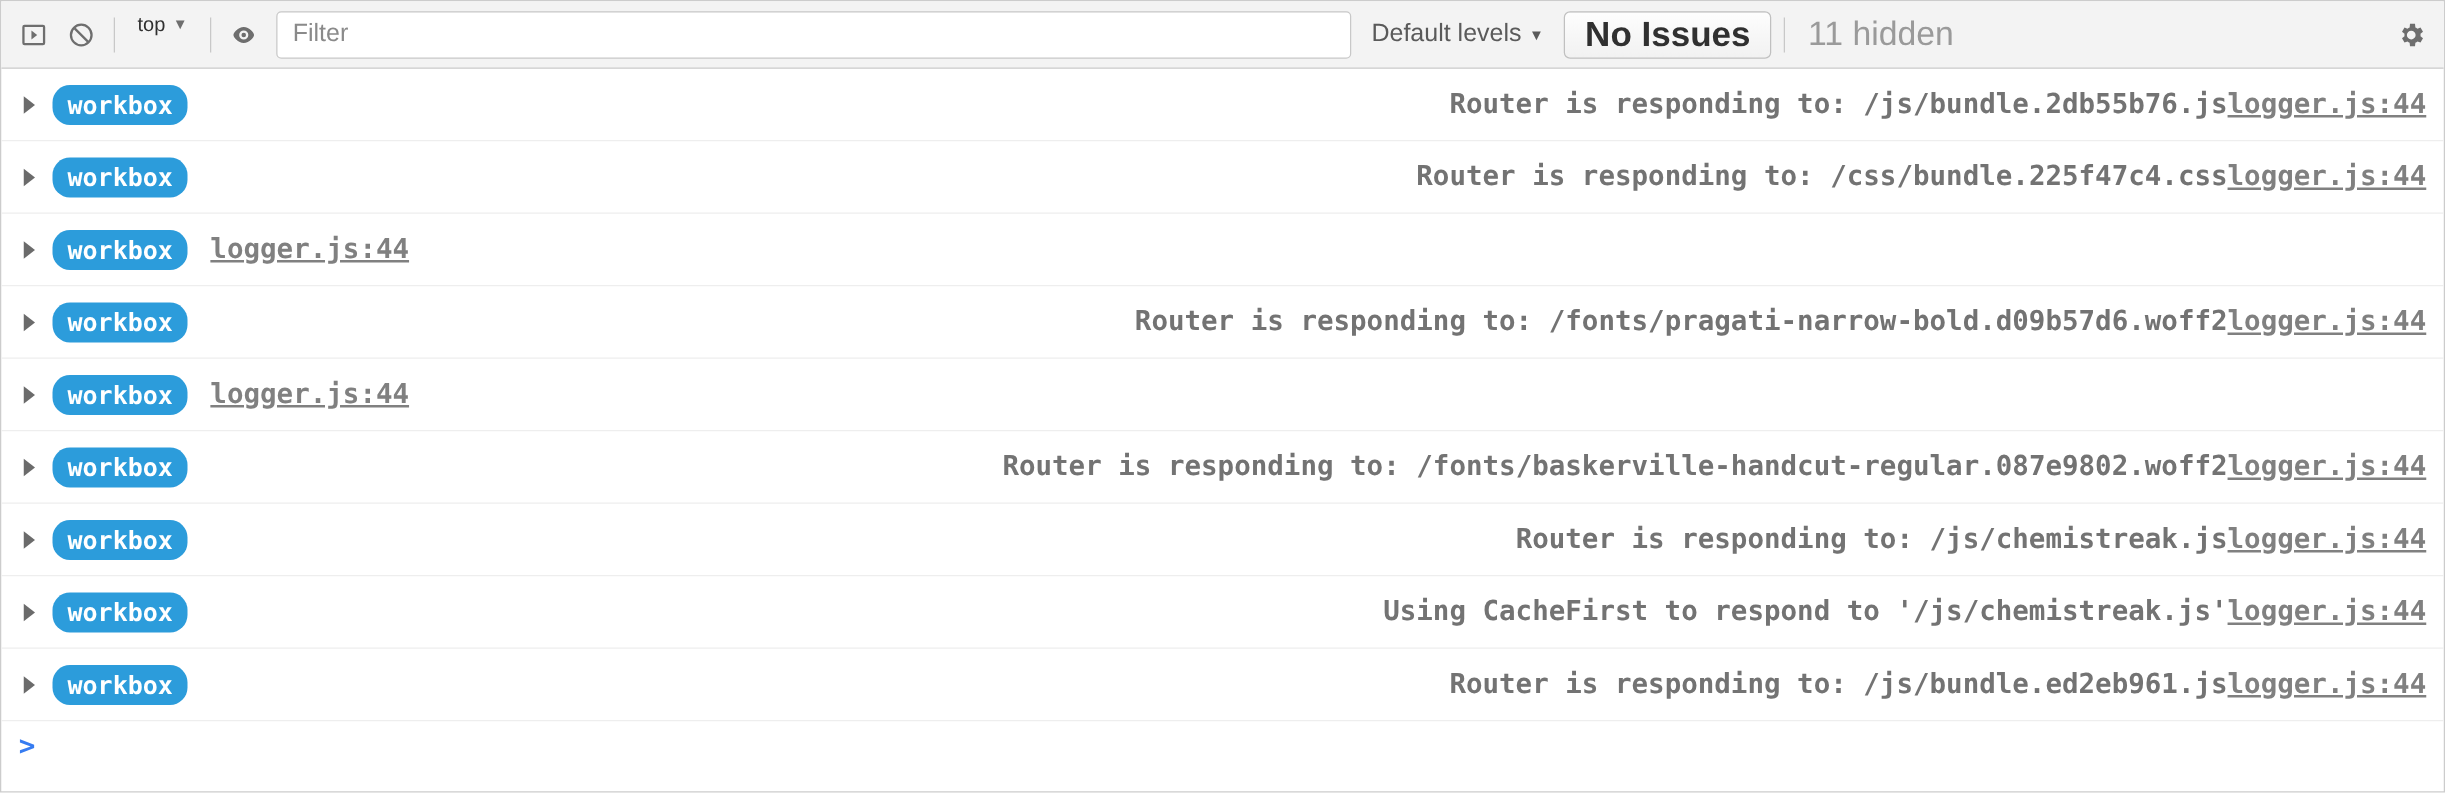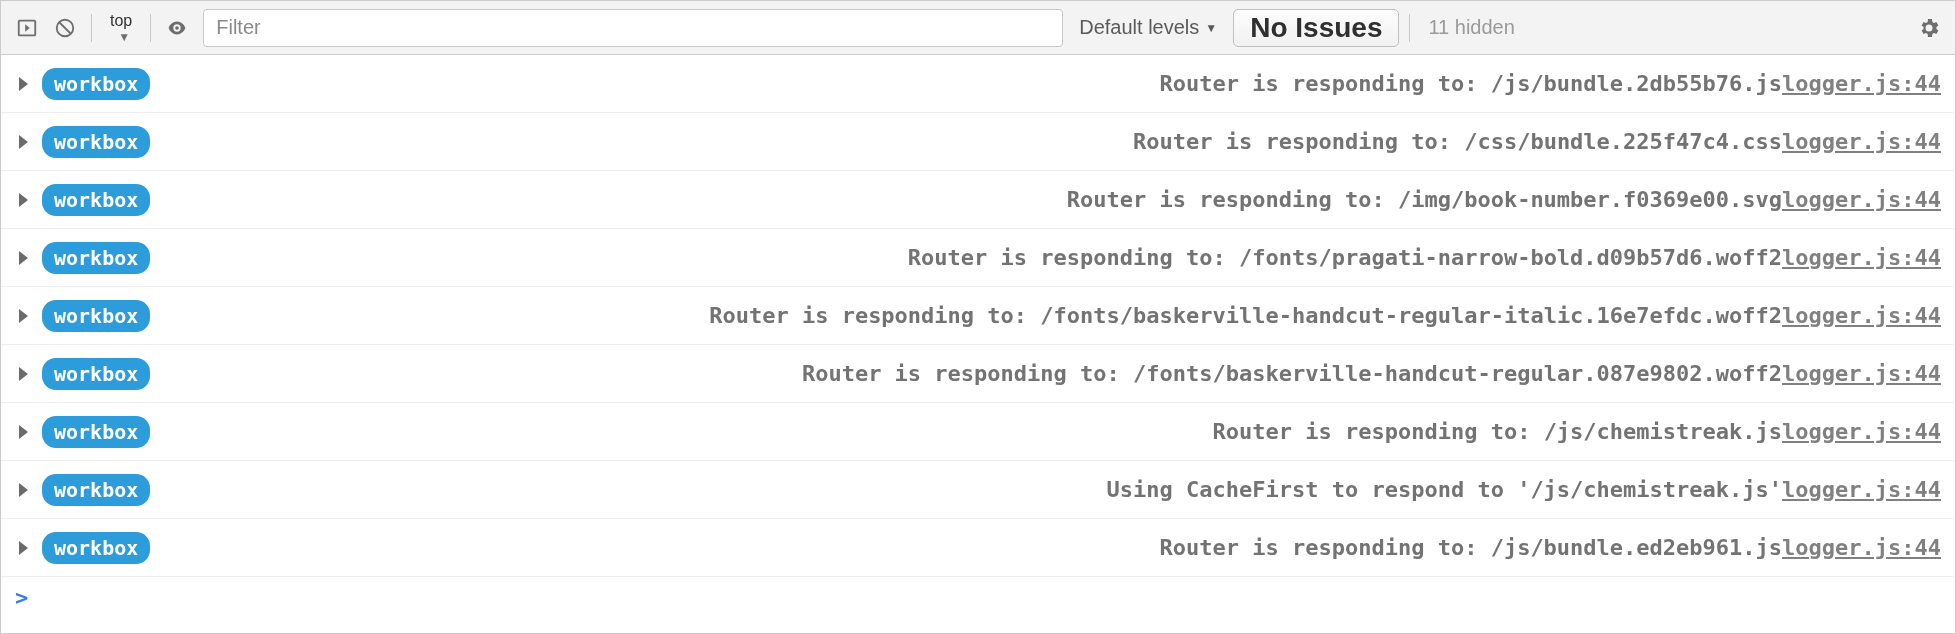--- a/index.html
+++ b/index.html
@@ -30,25 +30,24 @@
   background: #c8c8c8;
   margin: 0 4px;
 }
 .icon-btn {
   width: 32px; height: 32px;
   display: flex; align-items: center; justify-content: center;
   cursor: pointer;
   color: #6e6e6e;
 }
 .context-select {
-  display: flex; align-items: center;
+  display: flex; 
   padding: 0 8px; height: 32px;
   cursor: pointer;
   color: #303030;
-  flex-direction: column;
 }
 .context-select .tri { margin-left: 6px; color: #6e6e6e; font-size: 12px; }
 .filter-input {
   flex: none;
   width: 860px;
   height: 38px;
   border: 1px solid #c8c8c8;
   border-radius: 4px;
   padding: 0 12px;
   font-size: 20px;
@@ -70,21 +69,21 @@
   border: 1px solid #c0c0c0;
   border-radius: 5px;
   background: linear-gradient(#fdfdfd,#f1f1f1);
   cursor: pointer;
   font-size: 28px;
   color: #303030;
   font-weight: bold;
 }
 .hidden-count {
   color: #9a9a9a;
-  font-size: 20px;
+  font-size: 27px;
   padding: 0 8px;
 }
 .gear { margin-left: auto; }
 
 
 .log {
   height: calc(100% - 54px);
   overflow: auto;
 }
 .row {
@@ -196,33 +195,31 @@
     </div>
     <div class="row">
       <div class="disclosure"></div>
       <span class="badge">workbox</span>
       <span class="msg mono">Router is responding to: /css/bundle.225f47c4.css</span>
       <span class="src mono">logger.js:44</span>
     </div>
     <div class="row">
       <div class="disclosure"></div>
       <span class="badge">workbox</span>
-      <span class="msg mono">Router is responding to: /img/book-number.f0369e00.svg</span>
       <span class="src mono">logger.js:44</span>
     </div>
     <div class="row">
       <div class="disclosure"></div>
       <span class="badge">workbox</span>
       <span class="msg mono">Router is responding to: /fonts/pragati-narrow-bold.d09b57d6.woff2</span>
       <span class="src mono">logger.js:44</span>
     </div>
     <div class="row">
       <div class="disclosure"></div>
       <span class="badge">workbox</span>
-      <span class="msg mono">Router is responding to: /fonts/baskerville-handcut-regular-italic.16e7efdc.woff2</span>
       <span class="src mono">logger.js:44</span>
     </div>
     <div class="row">
       <div class="disclosure"></div>
       <span class="badge">workbox</span>
       <span class="msg mono">Router is responding to: /fonts/baskerville-handcut-regular.087e9802.woff2</span>
       <span class="src mono">logger.js:44</span>
     </div>
     <div class="row">
       <div class="disclosure"></div>

